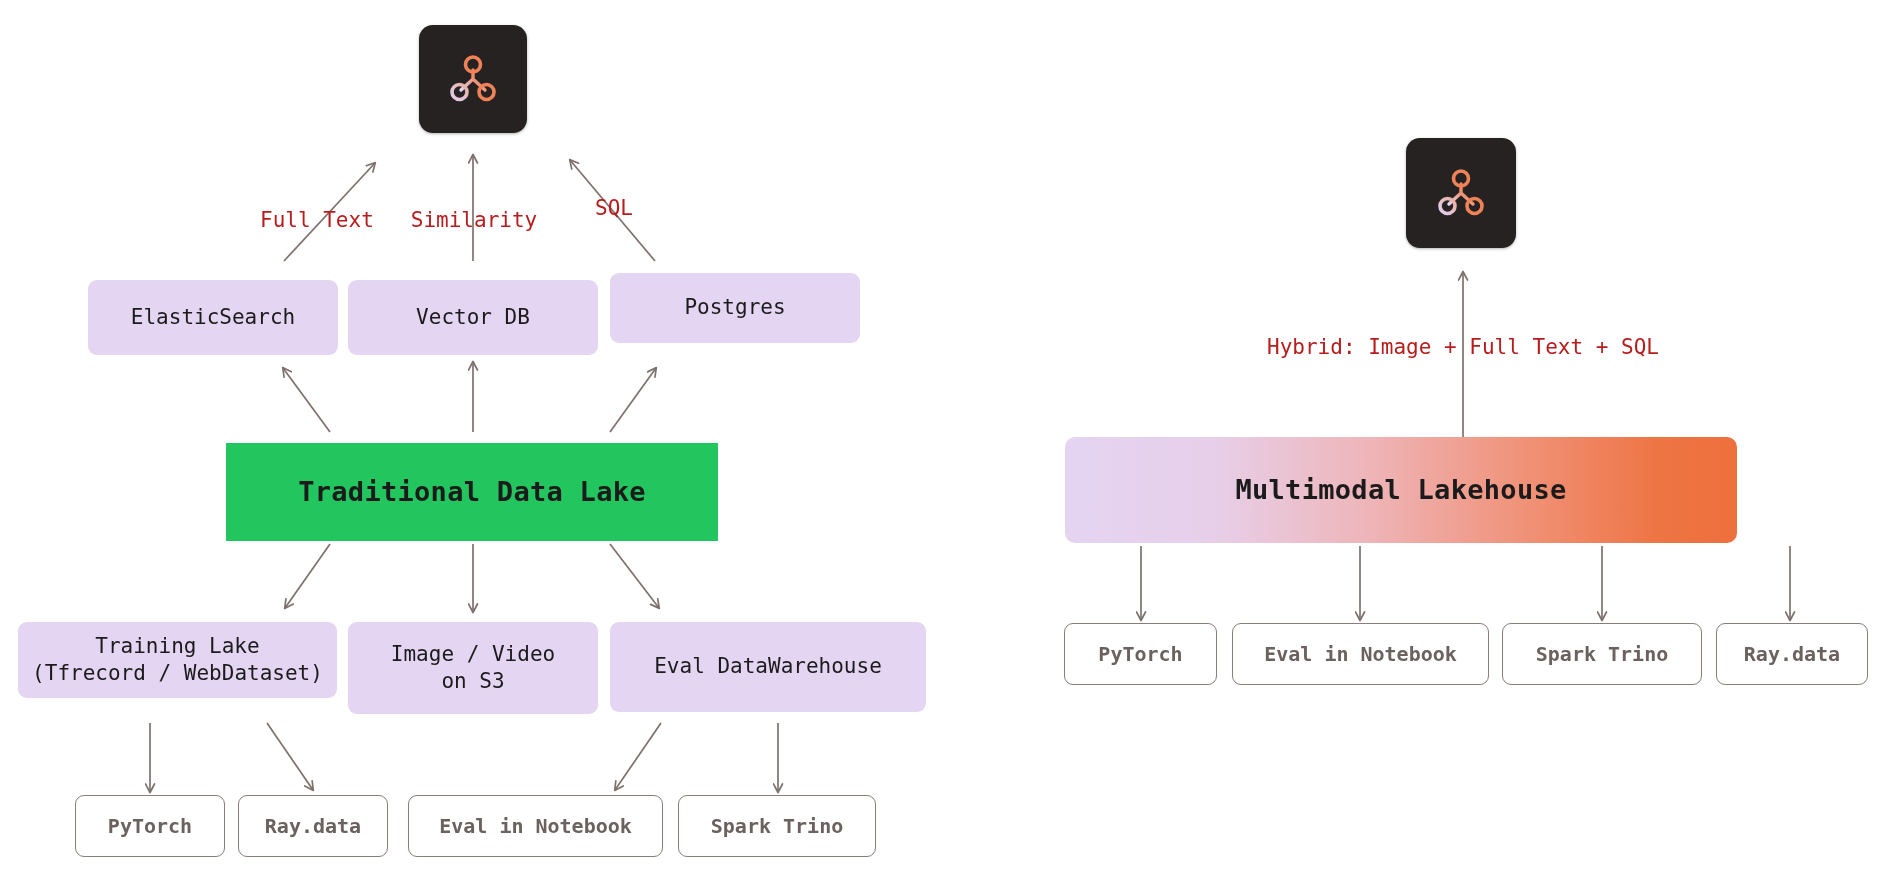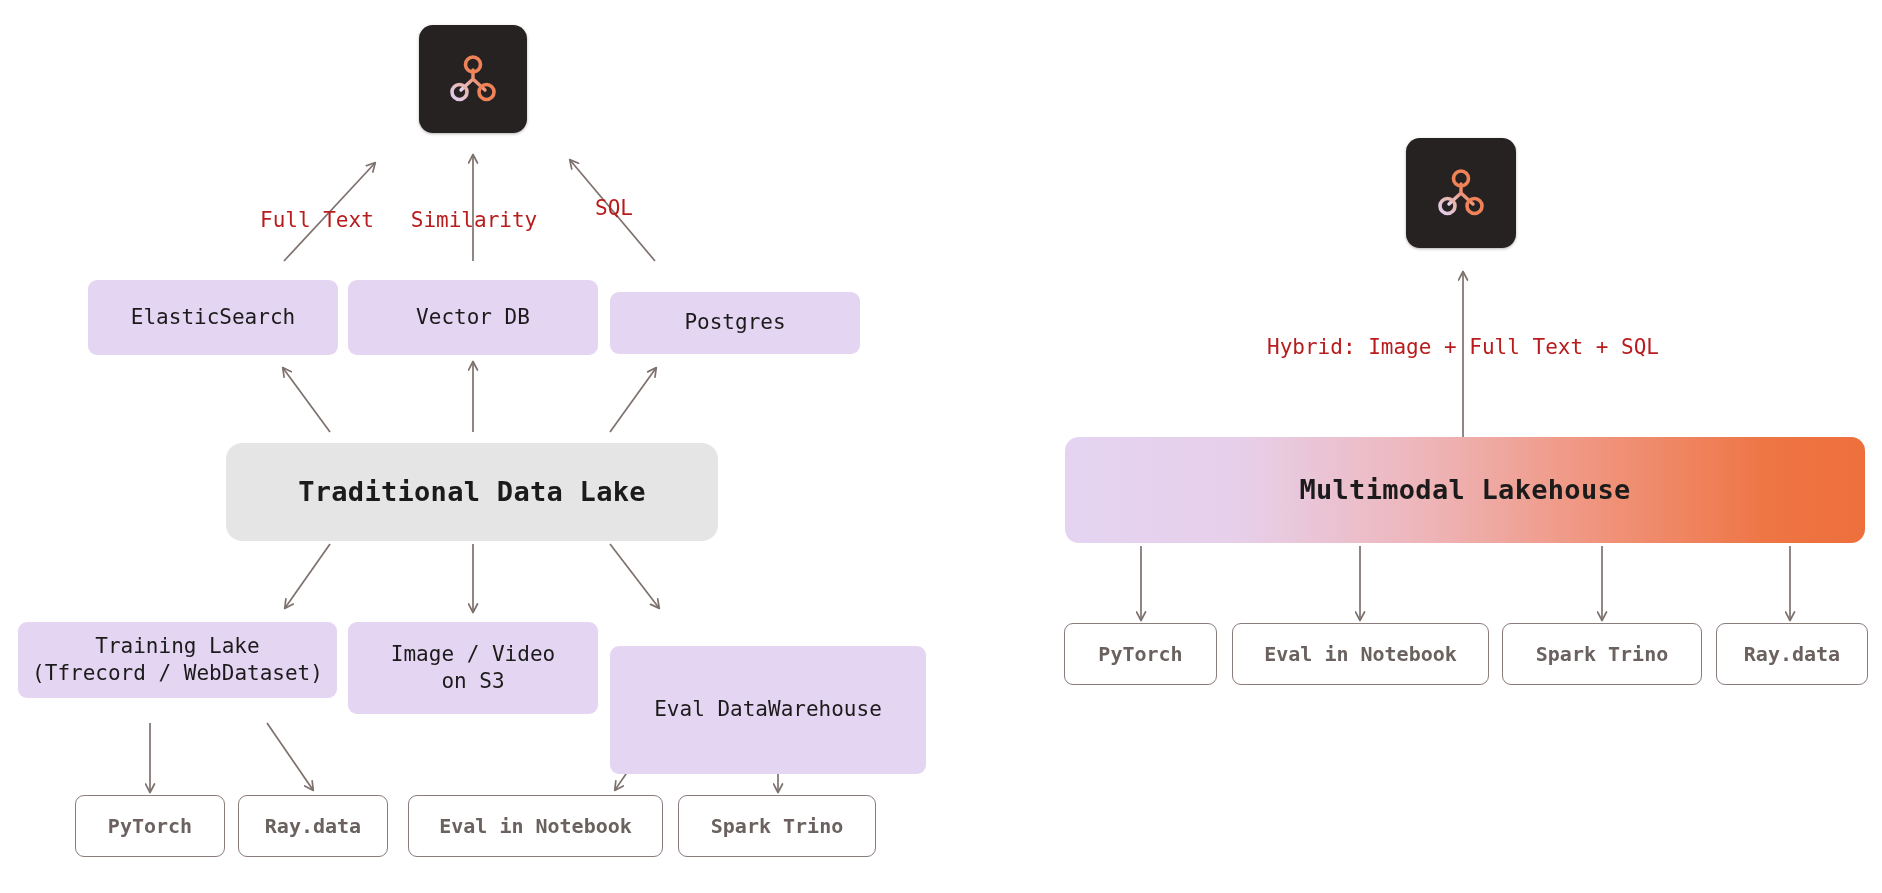--- a/index.html
+++ b/index.html
@@ -41,22 +41,22 @@
     white-space: pre-line;
   }
 
   .node.purple {
     background: #e4d5f2;
     border-radius: 9px;
     font-size: 21px;
   }
 
   .node.orange {
-    background: #e5e5e5;
-    border-radius: 16px;
+    background: #22c55e;
+    border-radius: 0;
     font-size: 27px;
     font-weight: 700;
     letter-spacing: .3px;
   }
 
   .node.gradient {
     background: linear-gradient(90deg, #e4d4f2 0%, #e7cfe9 22%, #eeb5b9 45%, #f09279 68%, #ee7544 88%, #ed6f3c 100%);
     border-radius: 10px;
     font-size: 27px;
     font-weight: 700;
@@ -151,29 +151,29 @@
       <circle cx="42.5" cy="42" r="7.5" fill="none" stroke="#ef8257" stroke-width="3.6"></circle>
     </svg>
   </div>
 
   <div class="edge-label" style="left:260px; top:208px; width:110px;">Full Text</div>
   <div class="edge-label" style="left:410px; top:208px; width:128px;">Similarity</div>
   <div class="edge-label" style="left:583px; top:196px; width:62px;">SQL</div>
 
   <div class="node purple" style="left:348px; top:280px; width:250px; height:75px;">Vector DB</div>
   <div class="node purple" style="left:88px; top:280px; width:250px; height:75px;">ElasticSearch</div>
-  <div class="node purple" style="left:610px; top:292px; width:250px; height:62px;">Postgres</div>
+  <div class="node purple" style="left:610px; top:273px; width:250px; height:70px;">Postgres</div>
 
   <div class="node orange" style="left:226px; top:443px; width:492px; height:98px;">Traditional Data Lake</div>
 
   <div class="node purple" style="left:18px; top:622px; width:319px; height:76px;">Training Lake
 (Tfrecord / WebDataset)</div>
   <div class="node purple" style="left:348px; top:622px; width:250px; height:92px;">Image / Video
 on S3</div>
-  <div class="node purple" style="left:610px; top:622px; width:316px; height:128px;margin-top:24px;">Eval DataWarehouse</div>
+  <div class="node purple" style="left:610px; top:622px; width:316px; height:90px;">Eval DataWarehouse</div>
 
   <div class="node outline" style="left:75px; top:795px; width:150px; height:62px;">PyTorch</div>
   <div class="node outline" style="left:238px; top:795px; width:150px; height:62px;">Ray.data</div>
   <div class="node outline" style="left:408px; top:795px; width:255px; height:62px;">Eval in Notebook</div>
   <div class="node outline" style="left:678px; top:795px; width:198px; height:62px;">Spark Trino</div>
 
   <div class="logo-tile" style="left:1406px; top:138px; width:110px; height:110px;">
     <svg width="58" height="58" viewBox="0 0 58 58">
       <defs>
         <linearGradient id="rg1" x1="0" y1="1" x2="1" y2="0">
@@ -188,20 +188,20 @@
       </defs>
       <path d="M29 20 L29 29 M29 29 L17 40 M29 29 L41 40" stroke="url(#rg1)" stroke-width="3.4" fill="none" stroke-linecap="round"></path>
       <circle cx="29" cy="14.5" r="7.5" fill="none" stroke="#ef8257" stroke-width="3.6"></circle>
       <circle cx="15.5" cy="42" r="7.5" fill="none" stroke="url(#rg2)" stroke-width="3.6"></circle>
       <circle cx="42.5" cy="42" r="7.5" fill="none" stroke="#ef8257" stroke-width="3.6"></circle>
     </svg>
   </div>
 
   <div class="edge-label" style="left:1180px; top:335px; width:566px;">Hybrid: Image + Full Text + SQL</div>
 
-  <div class="node gradient" style="left:1065px; top:437px; width:800px; height:106px;border-radius:14px;">Multimodal Lakehouse</div>
+  <div class="node gradient" style="left:1065px; top:437px; width:672px; height:106px;">Multimodal Lakehouse</div>
 
   <div class="node outline" style="left:1064px; top:623px; width:153px; height:62px;">PyTorch</div>
   <div class="node outline" style="left:1232px; top:623px; width:257px; height:62px;">Eval in Notebook</div>
   <div class="node outline" style="left:1502px; top:623px; width:200px; height:62px;">Spark Trino</div>
   <div class="node outline" style="left:1716px; top:623px; width:152px; height:62px;">Ray.data</div>
 
 </div>
 
 </body></html>

